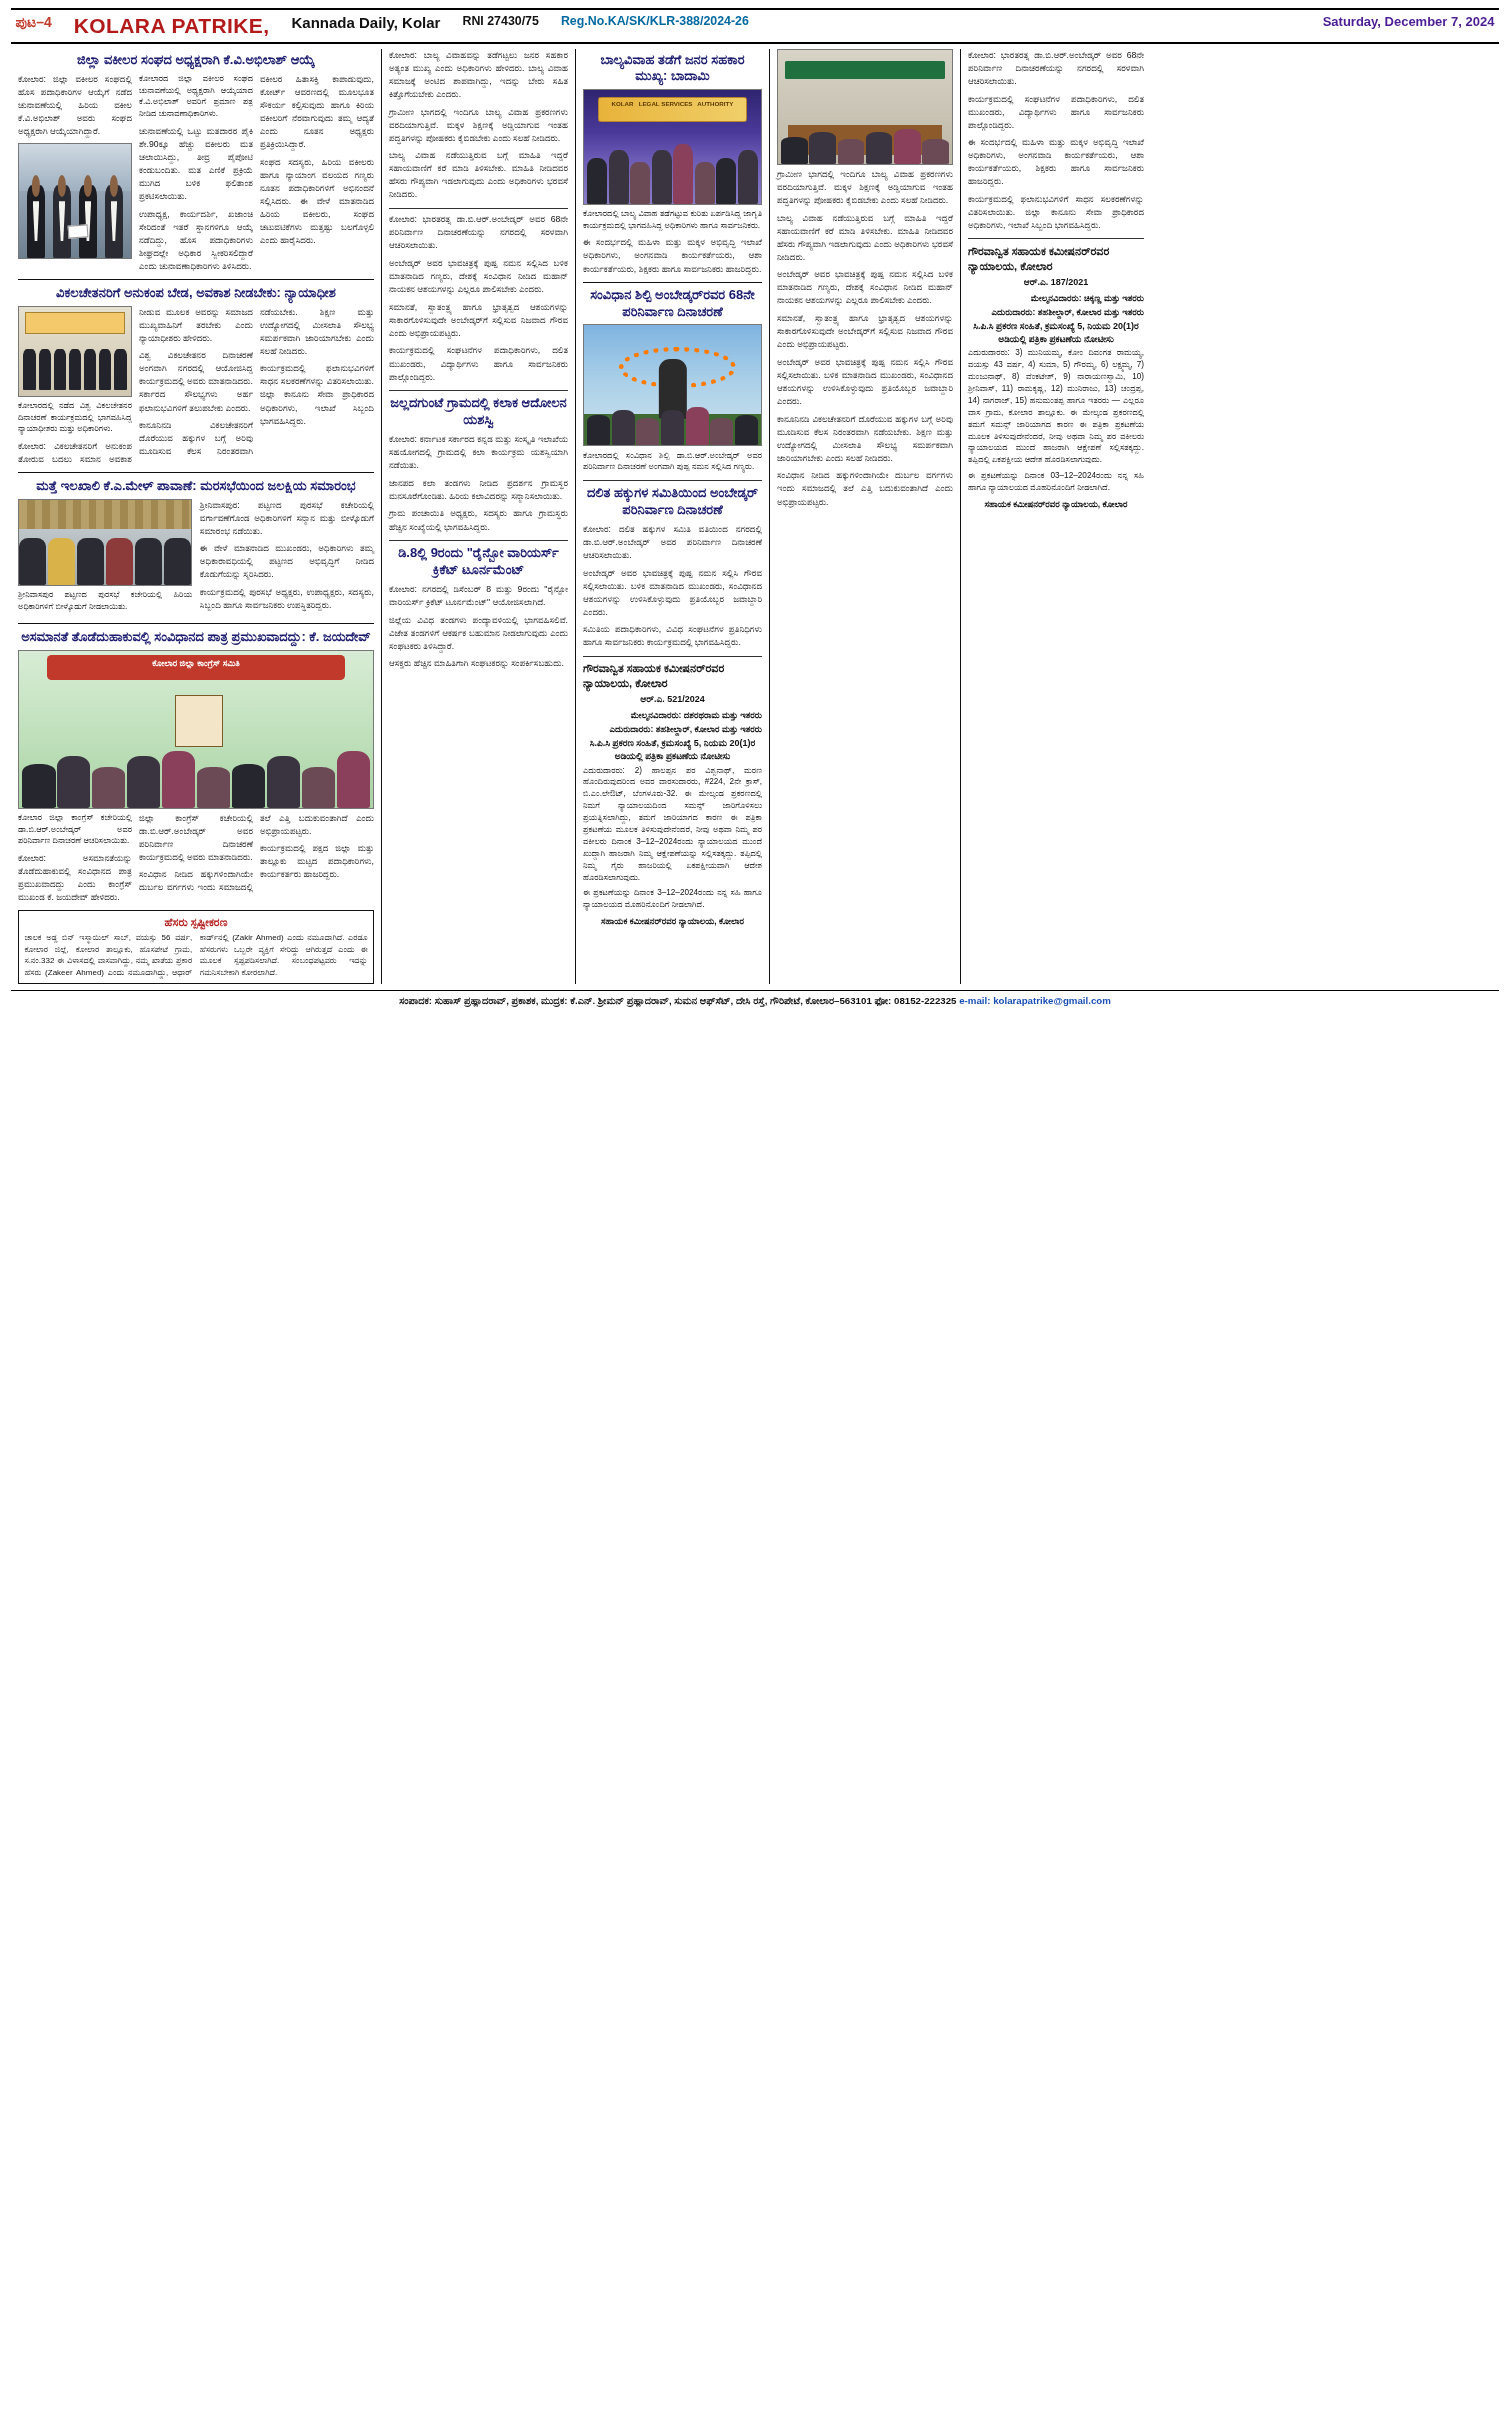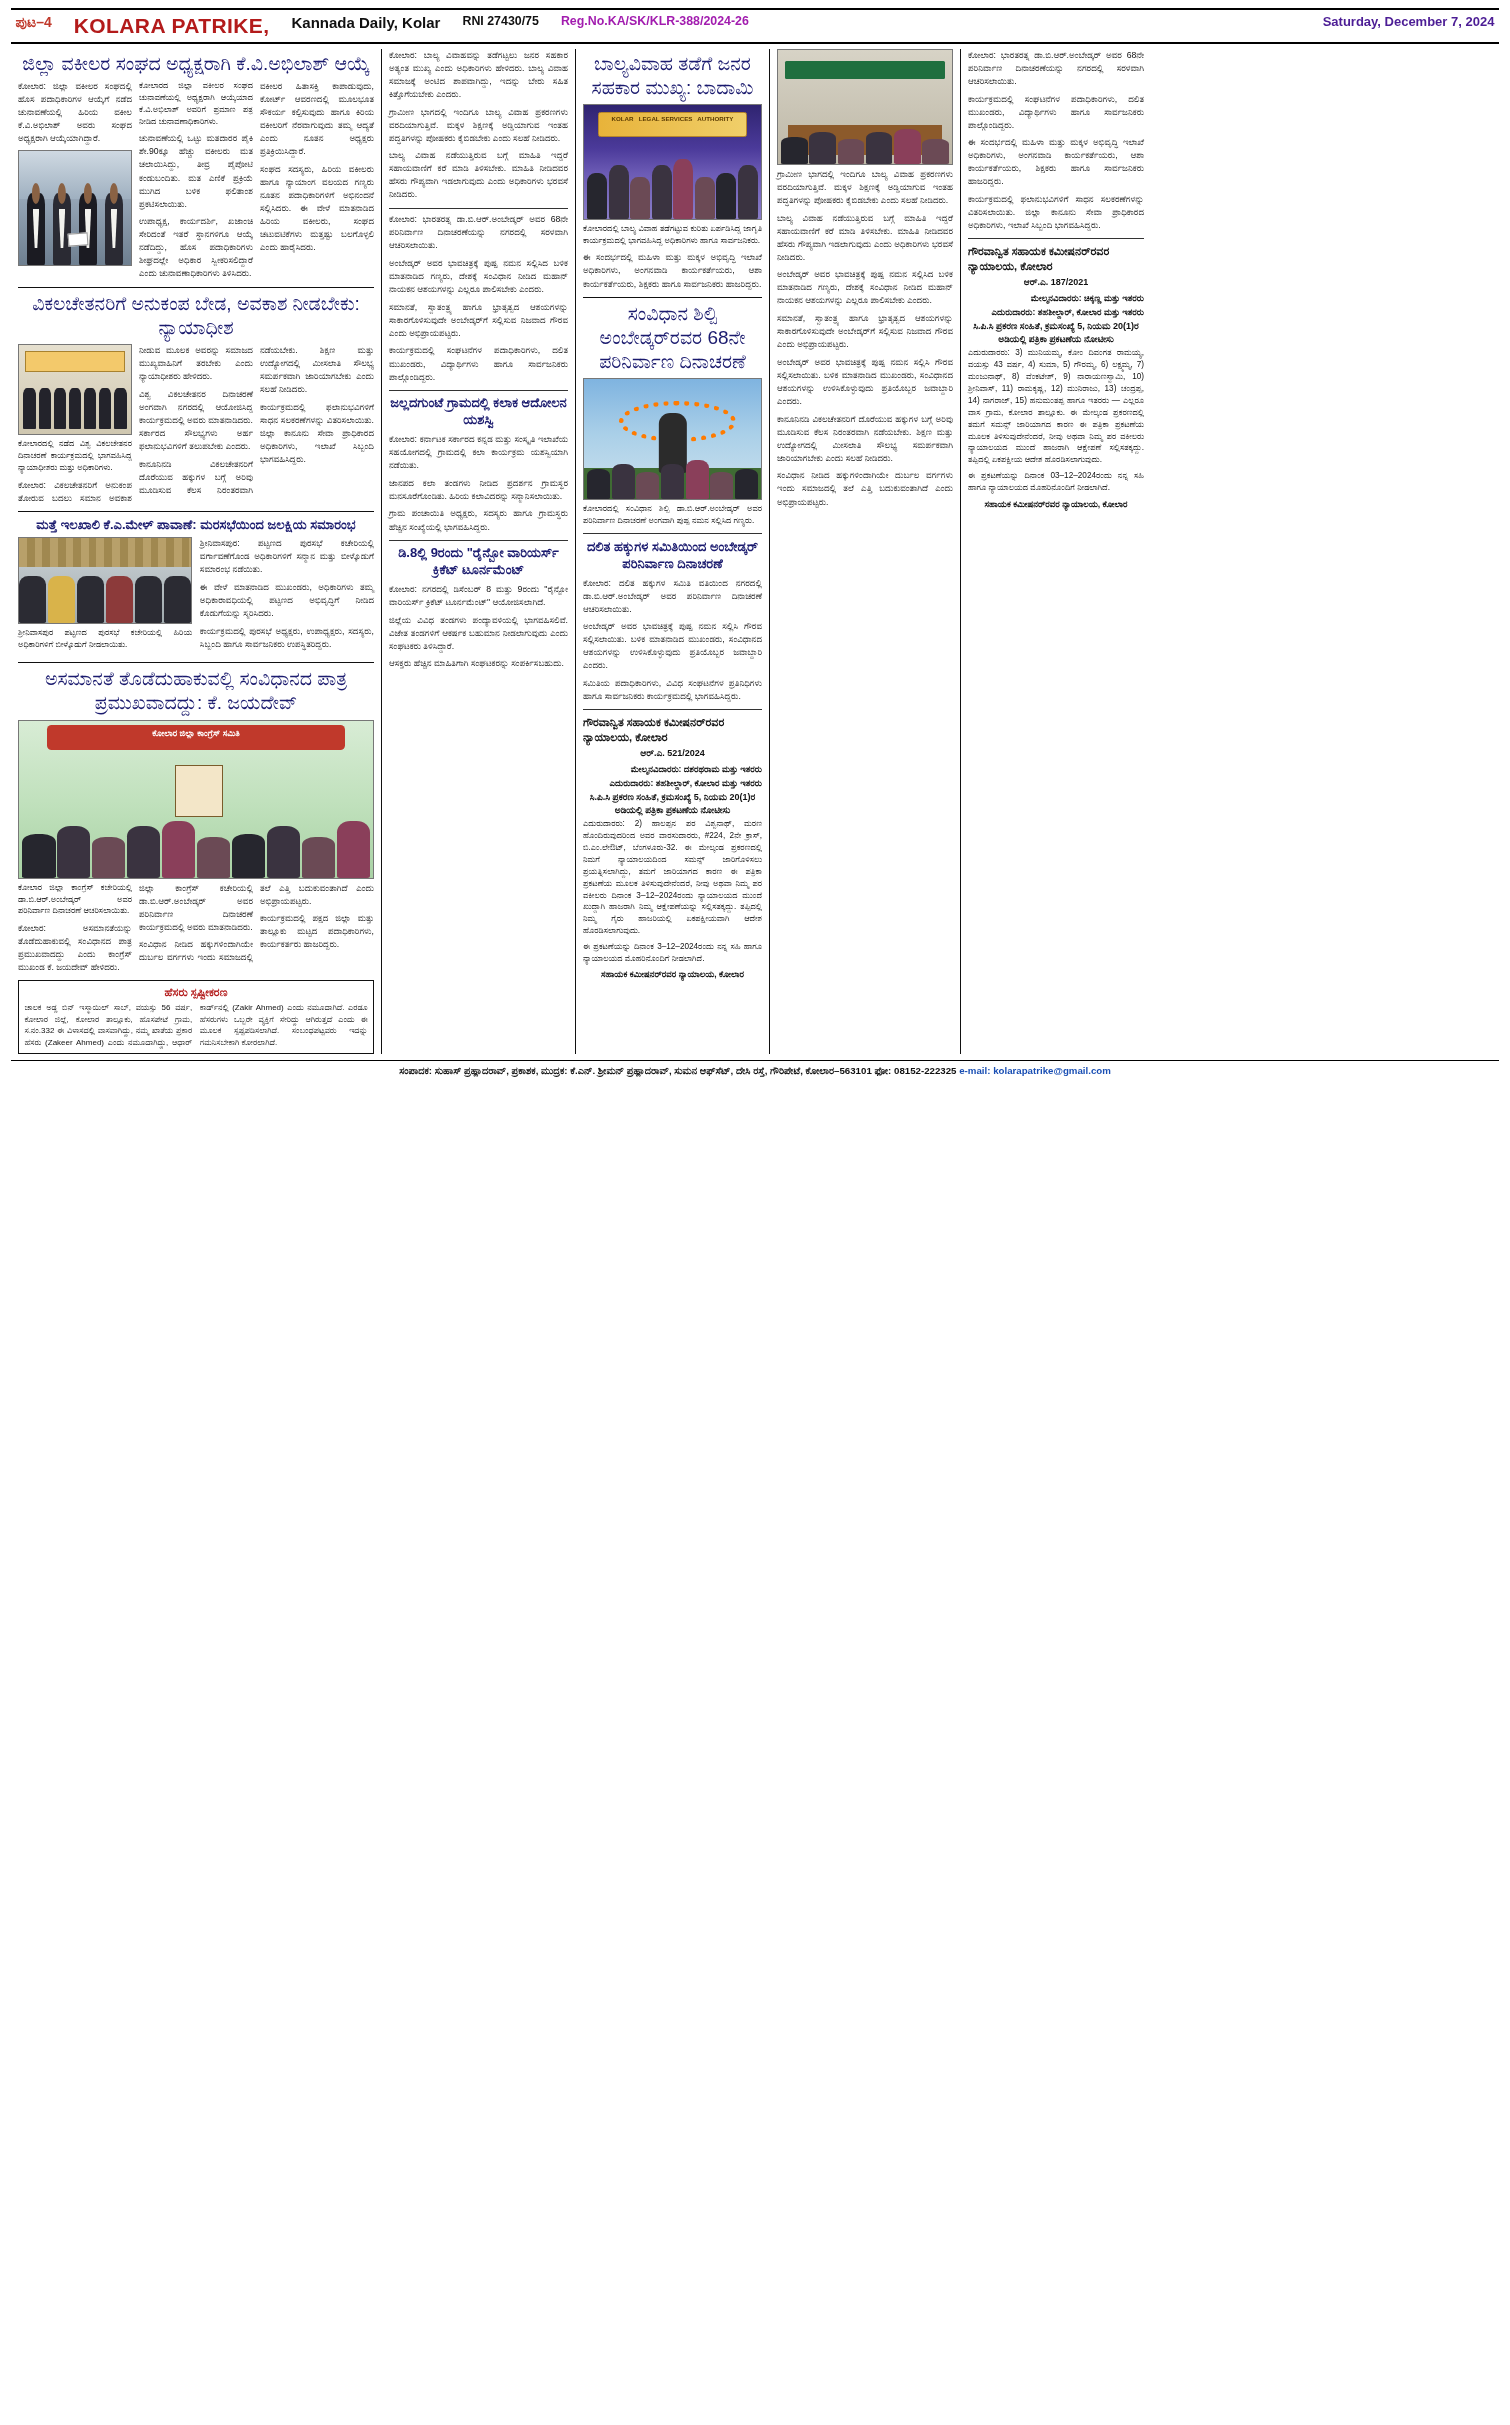--- a/index.html
+++ b/index.html
@@ -22,21 +22,21 @@
     padding:3.9px 4.6px 4.6px 4.6px;
     display:flex;
     align-items:flex-start;
     gap:22px;
     margin-bottom:4.6px;
   }
   .mh-page{font-size:14px;font-weight:bold;color:#c0392b;white-space:nowrap;}
   .mh-title{font-size:21px;font-weight:bold;color:#b31b1b;letter-spacing:0.4px;white-space:nowrap;}
   .mh-sub{font-size:15px;font-weight:bold;color:#111;white-space:nowrap;}
   .mh-rni{font-size:12.4px;font-weight:bold;color:#111;white-space:nowrap;}
-  .mh-reg{font-size:12.4px;font-weight:bold;color:#a21caf;white-space:nowrap;}
+  .mh-reg{font-size:12.4px;font-weight:bold;color:#0369a1;white-space:nowrap;}
   .mh-date{font-size:13px;font-weight:bold;color:#4c1d95;margin-left:auto;white-space:nowrap;}
 
   
   .cols{
     display:flex;
     align-items:stretch;
     gap:0;
   }
   .col{
     box-sizing:border-box;
@@ -45,23 +45,23 @@
   .col + .col{border-left:1.2px solid #111;}
   .c1{width:370px;}
   .c4{width:194px;}
   .c5{width:194px;}
   .c6{width:191px;}
   .c7{width:191px;}
 
   .blk{margin-bottom:6.2px;}
 
   h2.head{
-    font-size:19px;
+    font-size:13px;
     line-height:1.25;
-    font-weight:normal;
+    font-weight:bold;
     color:#1a1a6e;
     margin:3.1px 0 4.6px 0;
     text-align:center;
   }
   h3.shead{
     font-size:13px;
     line-height:1.3;
     font-weight:bold;
     color:#1a1a6e;
     margin:3.1px 0 3.9px 0;

